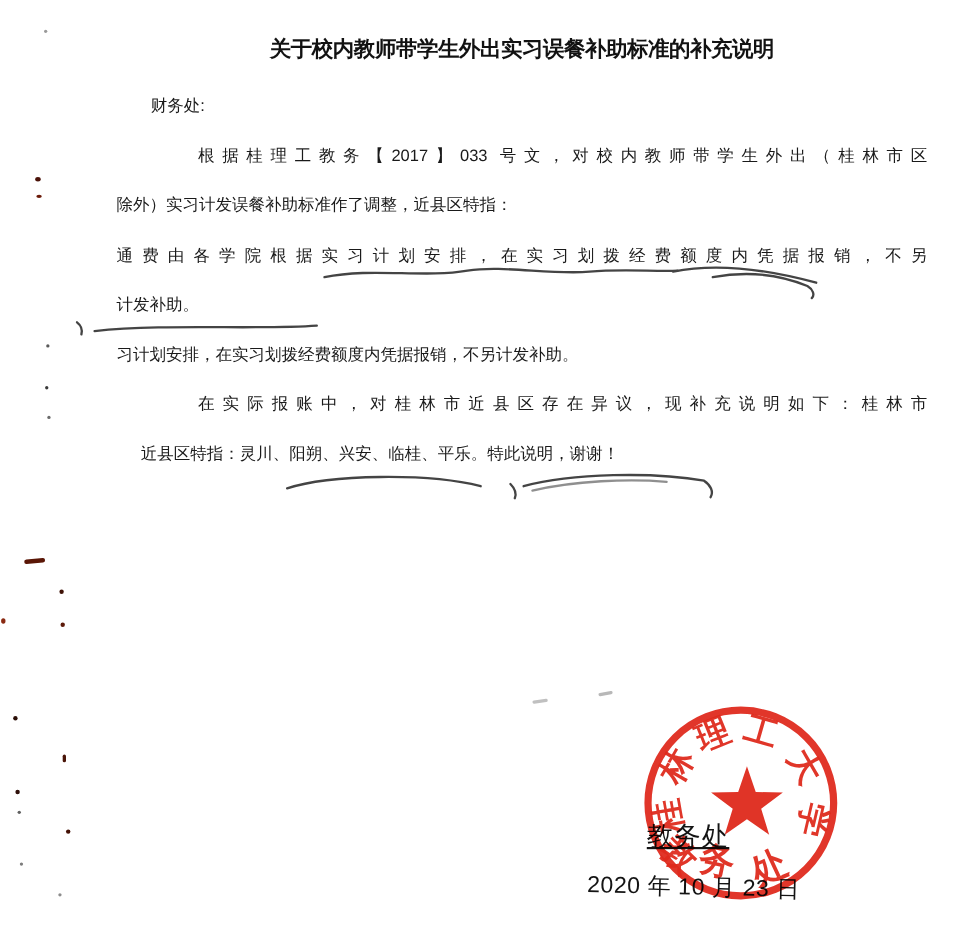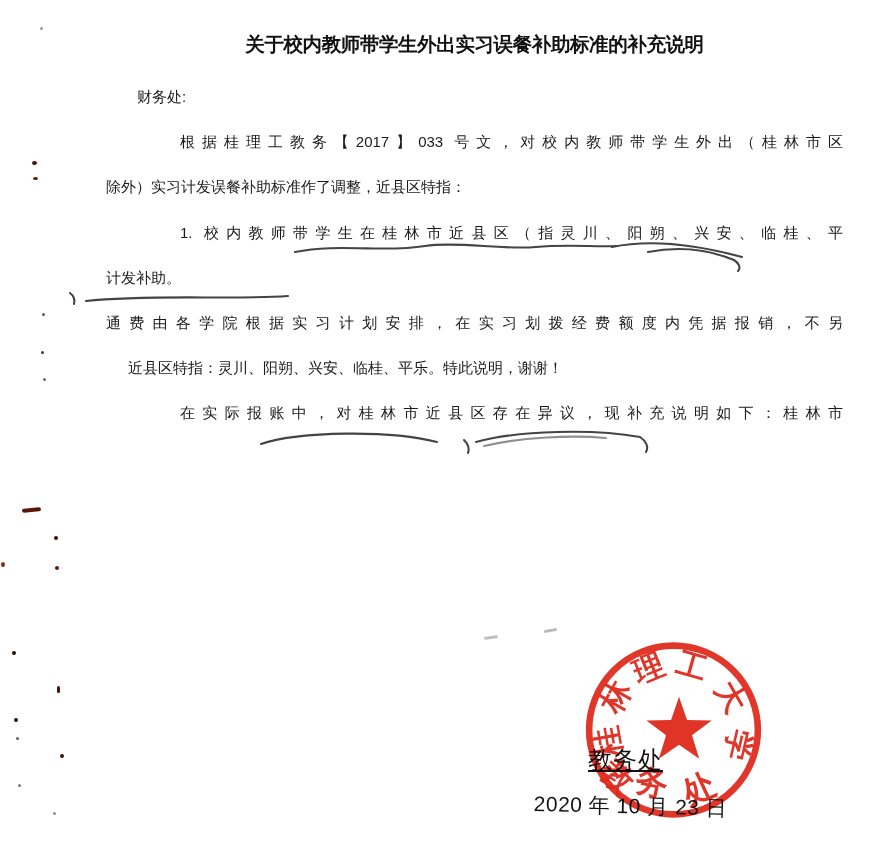--- a/index.html
+++ b/index.html
@@ -51,25 +51,25 @@
 </style>
 </head>
 <body>
 
 <div class="doc-title">关于校内教师带学生外出实习误餐补助标准的补充说明</div>
 
 <div class="body-text">
   <div class="line sal">财务处:</div>
   <div class="line indent just">根据桂理工教务【2017】033 号文，对校内教师带学生外出（桂林市区</div>
   <div class="line">除外）实习计发误餐补助标准作了调整，近县区特指：</div>
-  <div class="line indent just">1. 校内教师带学生在桂林市近县区（指灵川、阳朔、兴安、临桂、平</div>
+  <div class="line just">通费由各学院根据实习计划安排，在实习划拨经费额度内凭据报销，不另</div>
   <div class="line">计发补助。</div>
-  <div class="line just">通费由各学院根据实习计划安排，在实习划拨经费额度内凭据报销，不另</div>
+  <div class="line">习计划安排，在实习划拨经费额度内凭据报销，不另计发补助。</div>
+  <div class="line indent just">在实际报账中，对桂林市近县区存在异议，现补充说明如下：桂林市</div>
   <div class="line shift">近县区特指：灵川、阳朔、兴安、临桂、平乐。特此说明，谢谢！</div>
-  <div class="line indent just">在实际报账中，对桂林市近县区存在异议，现补充说明如下：桂林市</div>
 </div>
 
 <svg class="pen-overlay" viewBox="0 0 881 844">
   <g fill="none" stroke="#2b2b2b" stroke-width="2.1" stroke-linecap="round" opacity="0.88">
 
     <path d="M295,252 C338,243 385,253 425,246 C458,241 500,250 536,247 C565,244 595,247 616,246"></path>
 
     <path d="M612,247 C655,238 705,247 742,257"></path>
     <path d="M648,252 C685,245 712,251 734,260 C739,263 741,268 738,271"></path>
 

